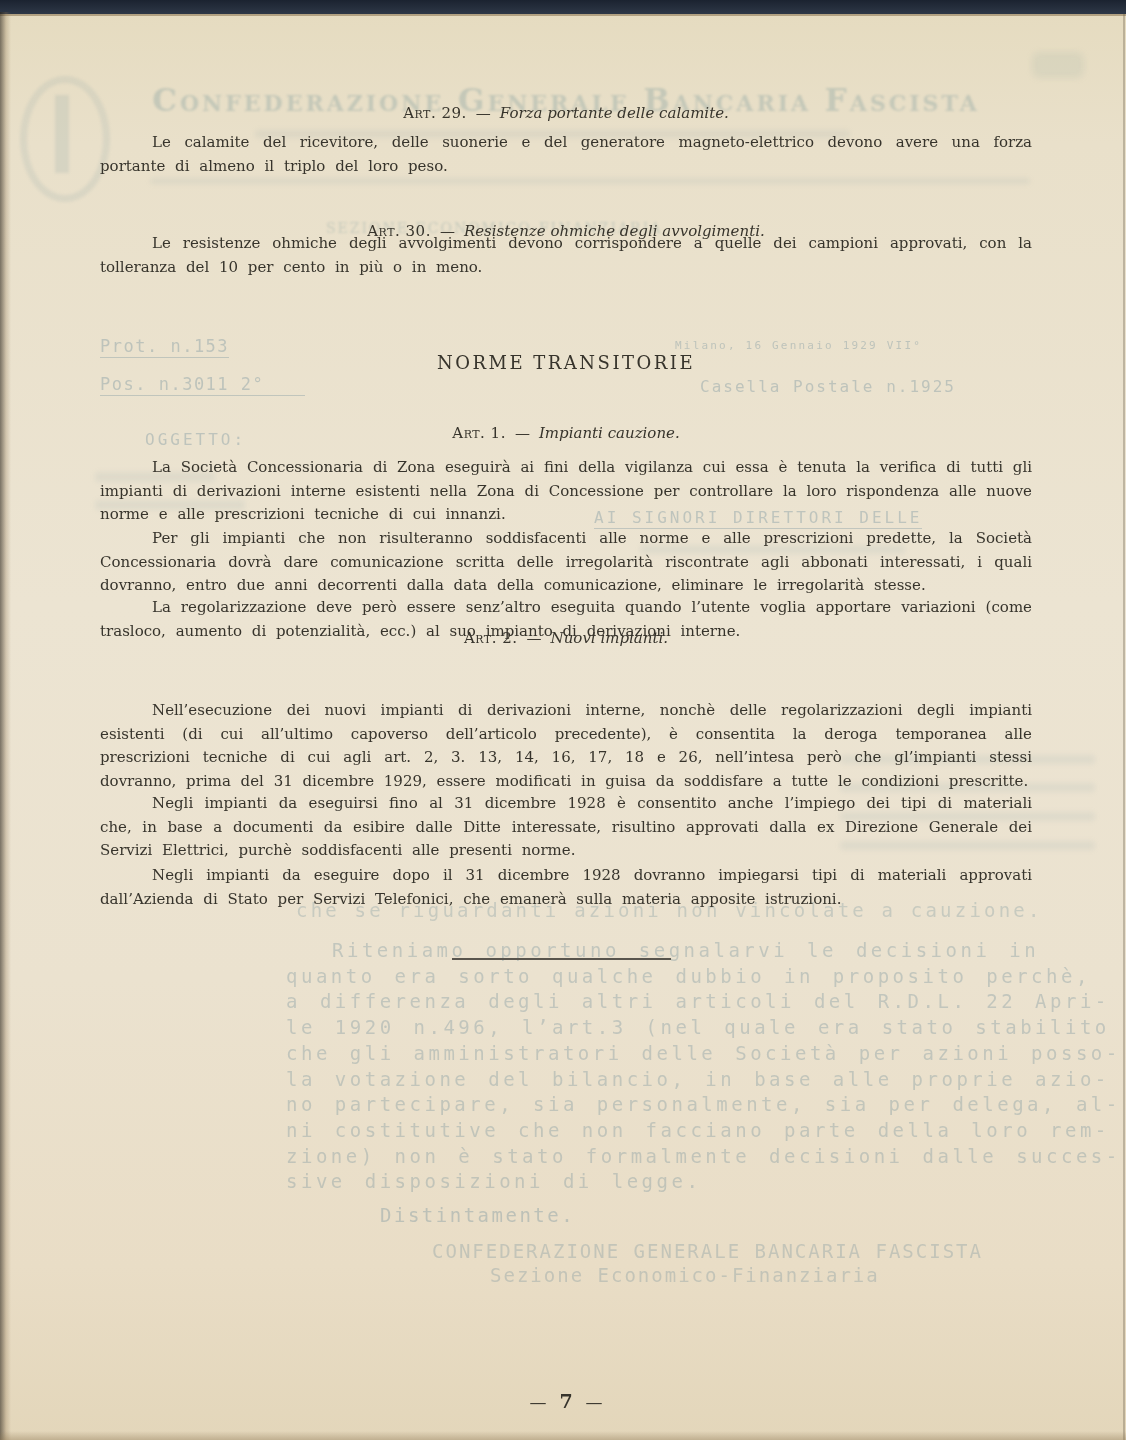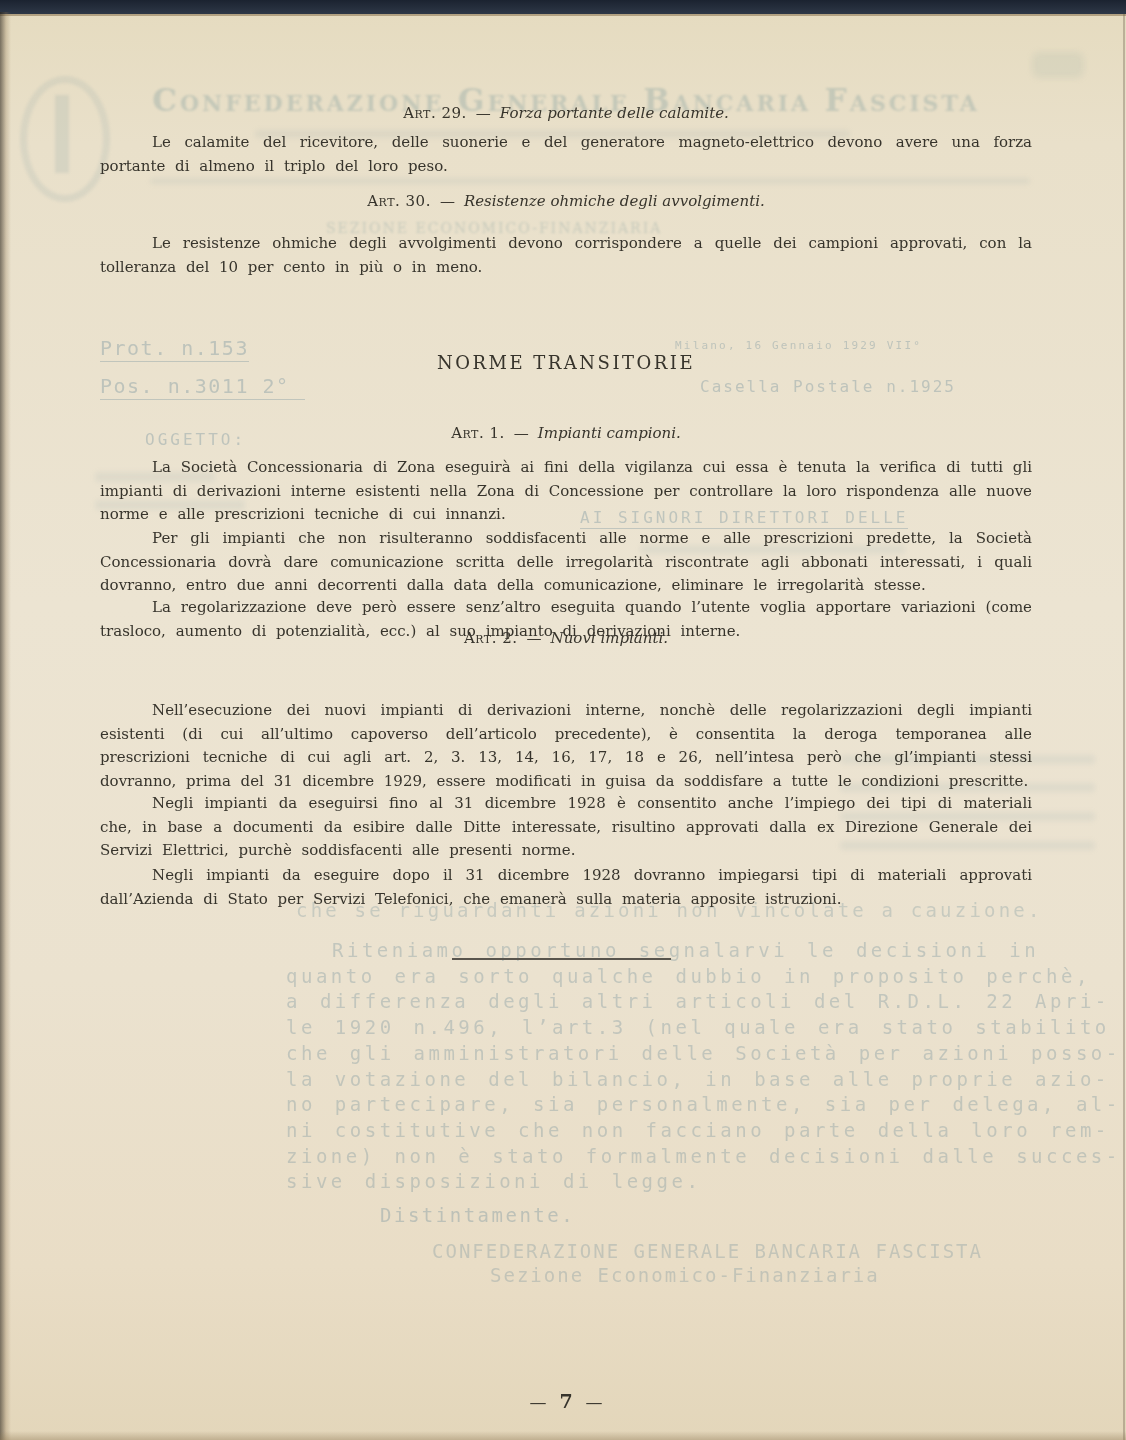--- a/index.html
+++ b/index.html
@@ -22,21 +22,21 @@
   .rule { position:absolute; left:452px; top:958px; width:219px; height:2px; background:#59554d; z-index:4; }
   .pagenum { text-align:center; font-size:17px; z-index:3; }
   .pagenum .num { font-weight:bold; font-size:19px; }
   .pagenum .dash { padding:0 13px; }
 
   
   .ghost { position:absolute; color:rgba(110,142,154,.36); filter:blur(.4px); z-index:1; white-space:nowrap; }
   .ghost-typed { font-family:"DejaVu Sans Mono", monospace; }
   .ghost-big { left:100px; width:932px; top:82px; text-align:center; font-weight:bold; font-variant:small-caps; letter-spacing:3px; font-size:31px; color:rgba(116,148,152,.30); filter:blur(.9px); }
   .ghost-seclh { left:326px; top:220px; font-size:14px; letter-spacing:2px; color:rgba(116,148,152,.28); filter:blur(1px); }
-  .ghost-ref { font-size:20px; letter-spacing:1.5px; }
+  .ghost-ref { font-size:17px; letter-spacing:1.5px; }
   .ghost-underline { border-bottom:1.5px solid rgba(110,142,154,.34); padding-bottom:1px; }
   .ghost-caps { font-size:16px; letter-spacing:3px; }
   .typed-block { left:286px; top:938px; font-size:19px; line-height:25.7px; letter-spacing:3.5px; word-spacing:4px; color:rgba(108,140,152,.32); }
   .typed-block .indent { padding-left:46px; }
   .typed-line0 { left:296px; top:899px; font-size:19px; letter-spacing:3.2px; color:rgba(108,140,152,.28); }
   .ghost-sig { font-size:19px; letter-spacing:2px; color:rgba(108,140,152,.30); }
   .smudge { position:absolute; background:rgba(116,148,154,.10); filter:blur(2.5px); border-radius:4px; z-index:1; }
   .ghost-logo { position:absolute; left:20px; top:76px; width:76px; height:112px; border:7px solid rgba(116,148,154,.13); border-radius:50%; filter:blur(1.6px); z-index:1; }
   .ghost-logo-bar { position:absolute; left:28px; top:12px; width:14px; height:78px; background:rgba(116,148,154,.16); }
   .corner-smudge { position:absolute; left:1032px; top:52px; width:52px; height:26px; background:rgba(120,160,150,.12); filter:blur(3px); border-radius:8px; z-index:1; }
@@ -60,21 +60,21 @@
   <div class="smudge" style="left:150px; top:178px; width:880px; height:6px;"></div>
   <div class="ghost ghost-seclh">SEZIONE ECONOMICO-FINANZIARIA</div>
 
   <div class="ghost ghost-typed ghost-ref" style="left:100px; top:336px;"><span class="ghost-underline">Prot. n.153</span></div>
   <div class="ghost ghost-typed ghost-ref" style="left:100px; top:374px;"><span class="ghost-underline" style="display:inline-block; min-width:205px;">Pos. n.3011 2°</span></div>
   <div class="ghost ghost-typed" style="left:675px; top:339px; font-size:11px; letter-spacing:2.2px;">Milano, 16 Gennaio 1929 VII°</div>
   <div class="ghost ghost-typed" style="left:700px; top:377px; font-size:16px; letter-spacing:2px;">Casella Postale n.1925</div>
   <div class="ghost ghost-typed ghost-caps" style="left:145px; top:430px;">OGGETTO:</div>
   <div class="smudge" style="left:95px; top:472px; width:120px; height:10px;"></div>
   <div class="smudge" style="left:95px; top:500px; width:150px; height:10px;"></div>
-  <div class="ghost ghost-typed ghost-caps" style="left:580px; top:508px;"><span class="ghost-underline">AI SIGNORI DIRETTORI DELLE</span></div>
+  <div class="ghost ghost-typed ghost-caps" style="left:594px; top:508px;"><span class="ghost-underline">AI SIGNORI DIRETTORI DELLE</span></div>
   <div class="smudge" style="left:640px; top:545px; width:265px; height:9px;"></div>
 
   <div class="smudge" style="left:840px; top:755px; width:255px; height:9px;"></div>
   <div class="smudge" style="left:840px; top:783px; width:255px; height:9px;"></div>
   <div class="smudge" style="left:840px; top:812px; width:255px; height:9px;"></div>
   <div class="smudge" style="left:840px; top:841px; width:255px; height:9px;"></div>
 
   <div class="ghost ghost-typed typed-line0">che se riguardanti azioni non vincolate a cauzione.</div>
   <div class="ghost ghost-typed typed-block">
     <div class="indent">Riteniamo opportuno segnalarvi le decisioni in</div>
@@ -90,29 +90,29 @@
   </div>
   <div class="ghost ghost-typed" style="left:380px; top:1204px; font-size:19px; letter-spacing:2.5px;">Distintamente.</div>
   <div class="ghost ghost-typed ghost-sig" style="left:432px; top:1240px;">CONFEDERAZIONE GENERALE BANCARIA FASCISTA</div>
   <div class="ghost ghost-typed ghost-sig" style="left:490px; top:1264px;text-align:center;">Sezione Economico-Finanziaria</div>
 
   <div class="col art-heading" style="top:104px;">
     <span class="art-label">Art. 29.</span><span class="dash">—</span><span class="art-title">Forza portante delle calamite.</span>
   </div>
   <div class="col body-par" style="top:131px;">Le calamite del ricevitore, delle suonerie e del generatore magneto-elettrico devono avere una forza portante di almeno il triplo del loro peso.</div>
 
-  <div class="col art-heading" style="top:192px;">
+  <div class="col art-heading" style="top:222px;">
     <span class="art-label">Art. 30.</span><span class="dash">—</span><span class="art-title">Resistenze ohmiche degli avvolgimenti.</span>
   </div>
   <div class="col body-par" style="top:232px;">Le resistenze ohmiche degli avvolgimenti devono corrispondere a quelle dei campioni approvati, con la tolleranza del 10 per cento in più o in meno.</div>
 
   <div class="col section-title" style="top:352px;">NORME TRANSITORIE</div>
 
   <div class="col art-heading" style="top:424px;">
-    <span class="art-label">Art. 1.</span><span class="dash">—</span><span class="art-title">Impianti campioni.</span>
+    <span class="art-label">Art. 1.</span><span class="dash">—</span><span class="art-title">Impianti cauzione.</span>
   </div>
   <div class="col body-par" style="top:456px;">La Società Concessionaria di Zona eseguirà ai fini della vigilanza cui essa è tenuta la verifica di tutti gli impianti di derivazioni interne esistenti nella Zona di Concessione per controllare la loro rispondenza alle nuove norme e alle prescrizioni tecniche di cui innanzi.</div>
   <div class="col body-par" style="top:527px;">Per gli impianti che non risulteranno soddisfacenti alle norme e alle prescrizioni predette, la Società Concessionaria dovrà dare comunicazione scritta delle irregolarità riscontrate agli abbonati interessati, i quali dovranno, entro due anni decorrenti dalla data della comunicazione, eliminare le irregolarità stesse.</div>
   <div class="col body-par" style="top:596px;">La regolarizzazione deve però essere senz’altro eseguita quando l’utente voglia apportare variazioni (come trasloco, aumento di potenzialità, ecc.) al suo impianto di derivazioni interne.</div>
 
   <div class="col art-heading" style="top:629px;">
     <span class="art-label">Art. 2.</span><span class="dash">—</span><span class="art-title">Nuovi impianti.</span>
   </div>
   <div class="col body-par" style="top:699px;">Nell’esecuzione dei nuovi impianti di derivazioni interne, nonchè delle regolarizzazioni degli impianti esistenti (di cui all’ultimo capoverso dell’articolo precedente), è consentita la deroga temporanea alle prescrizioni tecniche di cui agli art. 2, 3. 13, 14, 16, 17, 18 e 26, nell’intesa però che gl’impianti stessi dovranno, prima del 31 dicembre 1929, essere modificati in guisa da soddisfare a tutte le condizioni prescritte.</div>
   <div class="col body-par" style="top:792px;">Negli impianti da eseguirsi fino al 31 dicembre 1928 è consentito anche l’impiego dei tipi di materiali che, in base a documenti da esibire dalle Ditte interessate, risultino approvati dalla ex Direzione Generale dei Servizi Elettrici, purchè soddisfacenti alle presenti norme.</div>

